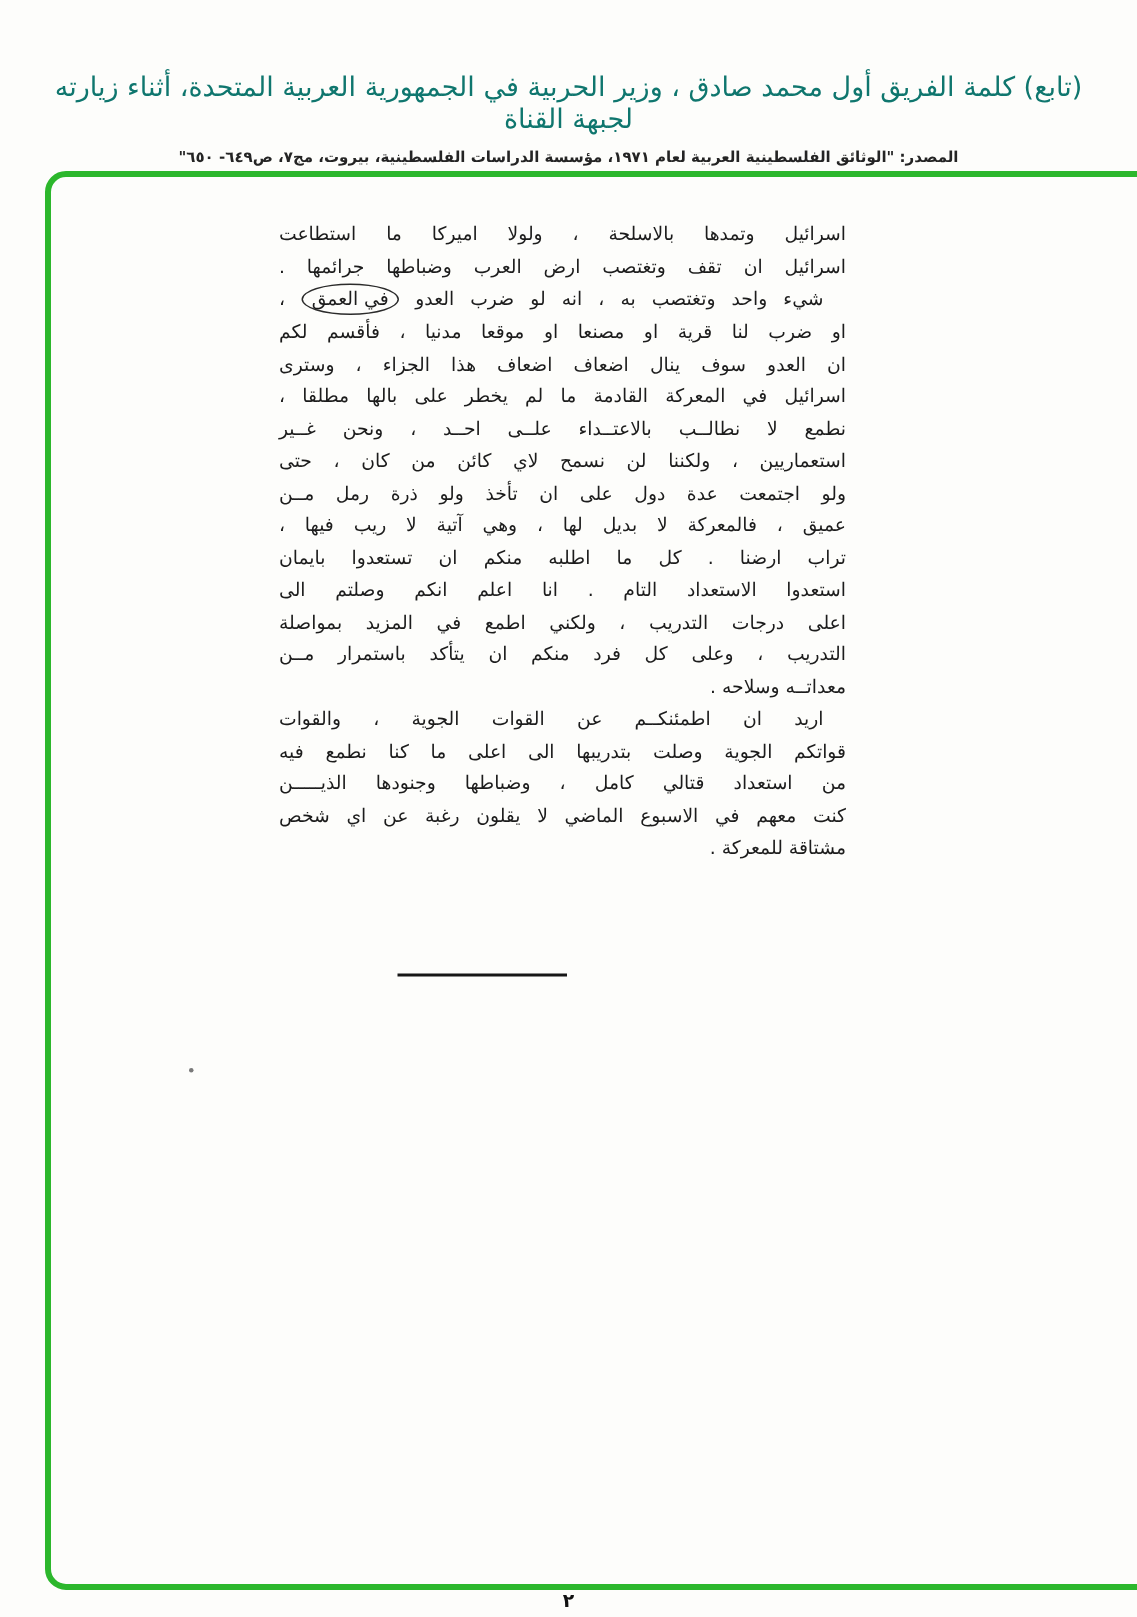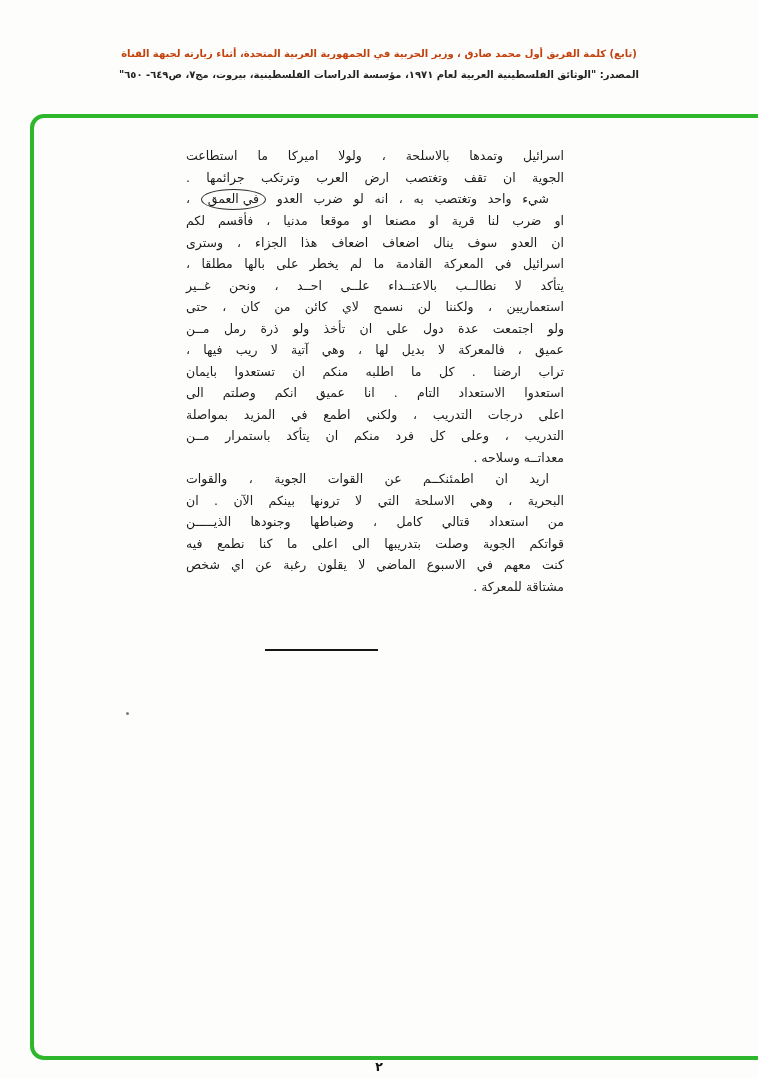--- a/index.html
+++ b/index.html
@@ -14,23 +14,23 @@
   .page { position: absolute; inset: 0; }
 
   
   .doc-header {
     position: absolute;
     top: 48px; left: 24px; right: 24px;
     text-align: center;
     direction: rtl;
   }
   .doc-title {
-    font-size: 10px;
-    font-weight: bold;
-    color: #c2410c;
+    font-size: 18px;
+    font-weight: normal;
+    color: #0f766e;
     letter-spacing: 0.1px;
   }
   .doc-source {
     margin-top: 10px;
     font-size: 10px;
     font-weight: bold;
     color: #242424;
   }
 
   
@@ -106,42 +106,41 @@
 
   <header class="doc-header">
     <div class="doc-title">(تابع) كلمة الفريق أول محمد صادق ، وزير الحربية في الجمهورية العربية المتحدة، أثناء زيارته لجبهة القناة</div>
     <div class="doc-source">المصدر: "الوثائق الفلسطينية العربية لعام ١٩٧١، مؤسسة الدراسات الفلسطينية، بيروت، مج٧، ص٦٤٩- ٦٥٠"</div>
   </header>
 
   <div class="green-box">
     <div class="text-block" id="text-block" dir="rtl" lang="ar">
         <div>
           <div class="line">اسرائيل وتمدها بالاسلحة ، ولولا اميركا ما استطاعت</div>
-          <div class="line">الجوية ان تقف وتغتصب ارض العرب وترتكب جرائمها .</div>
+          <div class="line">اسرائيل ان تقف وتغتصب ارض العرب وضباطها جرائمها .</div>
         </div>
         <div>
           <div class="line indent"><span>شيء واحد وتغتصب به ، انه لو ضرب العدو </span><span class="circled">في العمق</span><span> ،</span></div>
           <div class="line">او ضرب لنا قرية او مصنعا او موقعا مدنيا ، فأقسم لكم</div>
           <div class="line">ان العدو سوف ينال اضعاف اضعاف هذا الجزاء ، وسترى</div>
           <div class="line">اسرائيل في المعركة القادمة ما لم يخطر على بالها مطلقا ،</div>
-          <div class="line">يتأكد لا نطالــب بالاعتــداء علــى احــد ، ونحن غــير</div>
+          <div class="line">نطمع لا نطالــب بالاعتــداء علــى احــد ، ونحن غــير</div>
           <div class="line">استعماريين ، ولكننا لن نسمح لاي كائن من كان ، حتى</div>
           <div class="line">ولو اجتمعت عدة دول على ان تأخذ ولو ذرة رمل مــن</div>
           <div class="line">عميق ، فالمعركة لا بديل لها ، وهي آتية لا ريب فيها ،</div>
           <div class="line">تراب ارضنا . كل ما اطلبه منكم ان تستعدوا بايمان</div>
-          <div class="line">استعدوا الاستعداد التام . انا عميق انكم وصلتم الى</div>
+          <div class="line">استعدوا الاستعداد التام . انا اعلم انكم وصلتم الى</div>
           <div class="line">اعلى درجات التدريب ، ولكني اطمع في المزيد بمواصلة</div>
           <div class="line">التدريب ، وعلى كل فرد منكم ان يتأكد باستمرار مــن</div>
           <div class="line end">معداتــه وسلاحه .</div>
         </div>
         <div>
           <div class="line indent">اريد ان اطمئنكــم عن القوات الجوية ، والقوات</div>
-          <div class="line">البحرية ، وهي الاسلحة التي لا ترونها بينكم الآن . ان</div>
+          <div class="line">قواتكم الجوية وصلت بتدريبها الى اعلى ما كنا نطمع فيه</div>
           <div class="line">من استعداد قتالي كامل ، وضباطها وجنودها الذيـــــن</div>
-          <div class="line">قواتكم الجوية وصلت بتدريبها الى اعلى ما كنا نطمع فيه</div>
           <div class="line">كنت معهم في الاسبوع الماضي لا يقلون رغبة عن اي شخص</div>
           <div class="line end">مشتاقة للمعركة .</div>
         </div>
       </div>
     <div class="divider"></div>
   </div>
 
   <div class="speck"></div>
 
   <div class="page-number">٢</div>

